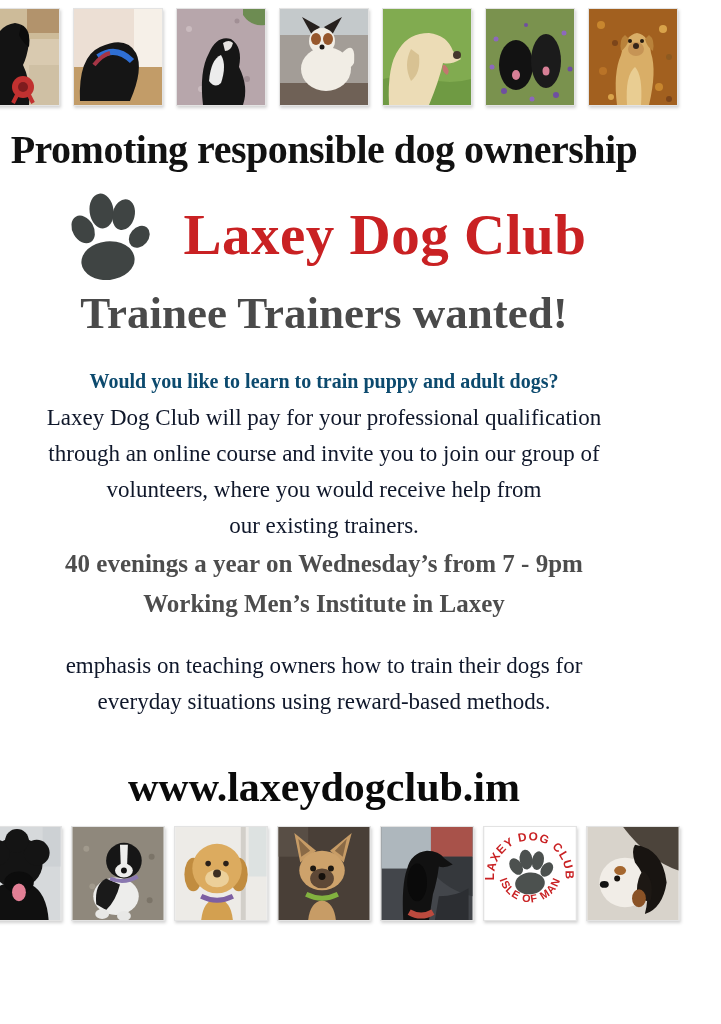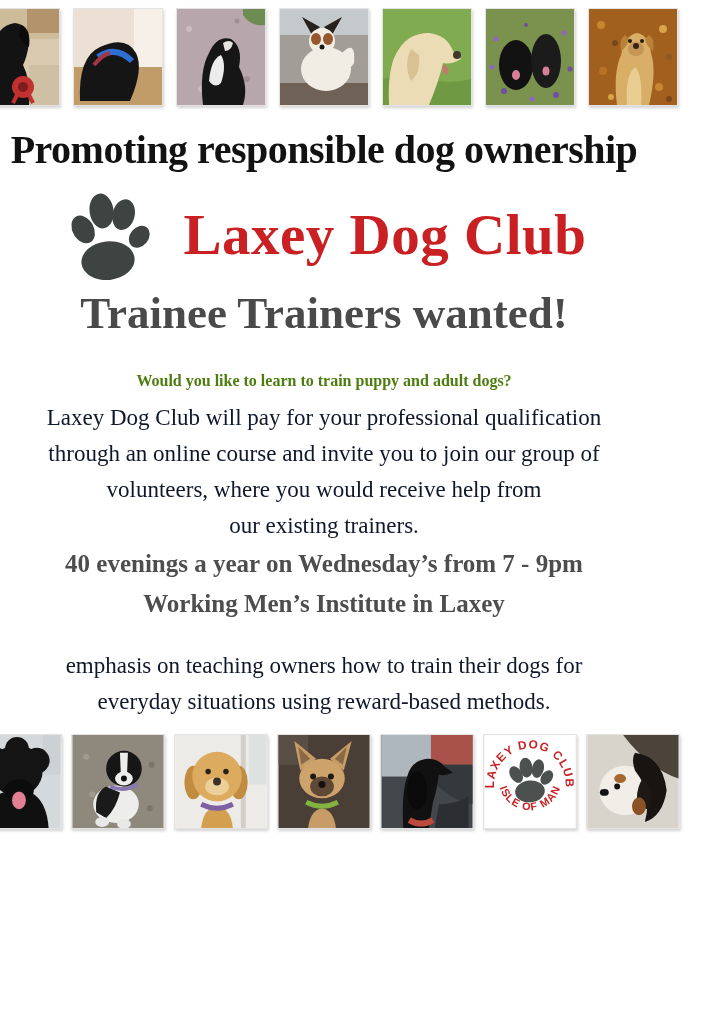--- a/index.html
+++ b/index.html
@@ -15,21 +15,21 @@
   .strip-bottom .photo{width:92px;height:93px;}
   .photo svg{display:block;width:100%;height:100%;}
 
   
   .tagline{margin:22px 0 0;font-size:40px;line-height:44px;font-weight:bold;color:#121212;letter-spacing:-0.5px;}
   .brand-row{display:flex;align-items:center;justify-content:center;gap:30px;margin-top:12px;height:100px;}
   .paw{width:92px;height:100px;}
   .paw svg{display:block;width:100%;height:100%;}
   .club-name{font-size:57px;font-weight:bold;color:#c92123;letter-spacing:0.5px;}
   .headline{margin:4px 0 0;font-size:45px;line-height:50px;font-weight:bold;color:#4a4a4a;}
-  .question{margin-top:30px;font-size:16px;line-height:26px;font-weight:bold;color:#4d7c0f;}
+  .question{margin-top:30px;font-size:20px;line-height:26px;font-weight:bold;color:#0c4a6e;}
   .body-lines{margin-top:6px;font-size:23px;line-height:36px;color:#0f172a;font-family:Liberation Serif, serif;}
   .schedule{font-size:25px;line-height:40px;font-weight:bold;color:#4d4d4d;}
   .about{margin-top:24px;}
   .contact{margin-top:20px;font-size:24px;line-height:26px;font-weight:bold;color:#4d4d4d;}
   .website{margin-top:42px;font-size:42px;line-height:50px;font-weight:bold;color:#0a0a0a;}
 </style>
 </head>
 <body>
 
 <div class="poster">
@@ -167,20 +167,21 @@
     <div>40 evenings a year on Wednesday’s from 7 - 9pm</div>
     <div>Working Men’s Institute in Laxey</div>
   </div>
 
   <div class="body-lines about">
     <div>emphasis on teaching owners how to train their dogs for</div>
     <div>everyday situations using reward-based methods.</div>
   </div>
 
 
+  <div class="website">www.laxeydogclub.im</div>
 
   <div class="strip strip-bottom">
     <div class="photo">
       <svg viewBox="0 0 92 94">
         <rect width="92" height="94" fill="#d6d9db"></rect>
           <rect width="18" height="94" fill="#c2c6c9"></rect>
         <rect x="74" width="18" height="40" fill="#cdd1d4"></rect>
         <path d="M12,94 Q16,64 34,58 H62 Q78,66 80,94 Z" fill="#101010"></path>
         <circle cx="48" cy="36" r="26" fill="#141414"></circle>
           <circle cx="28" cy="26" r="13" fill="#141414"></circle>

